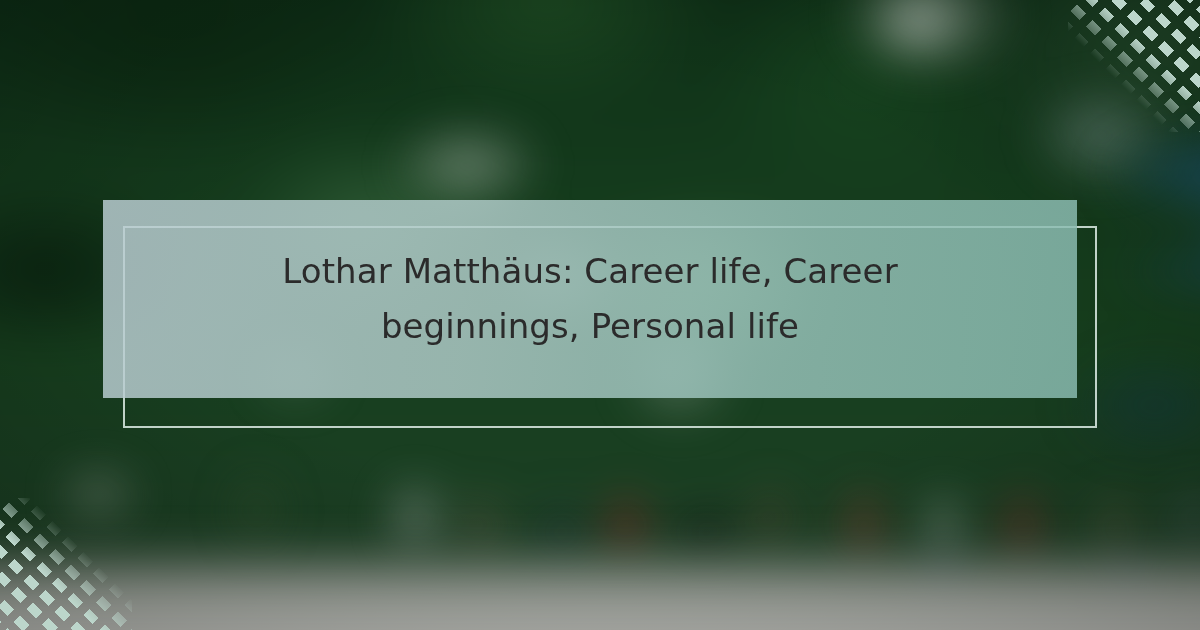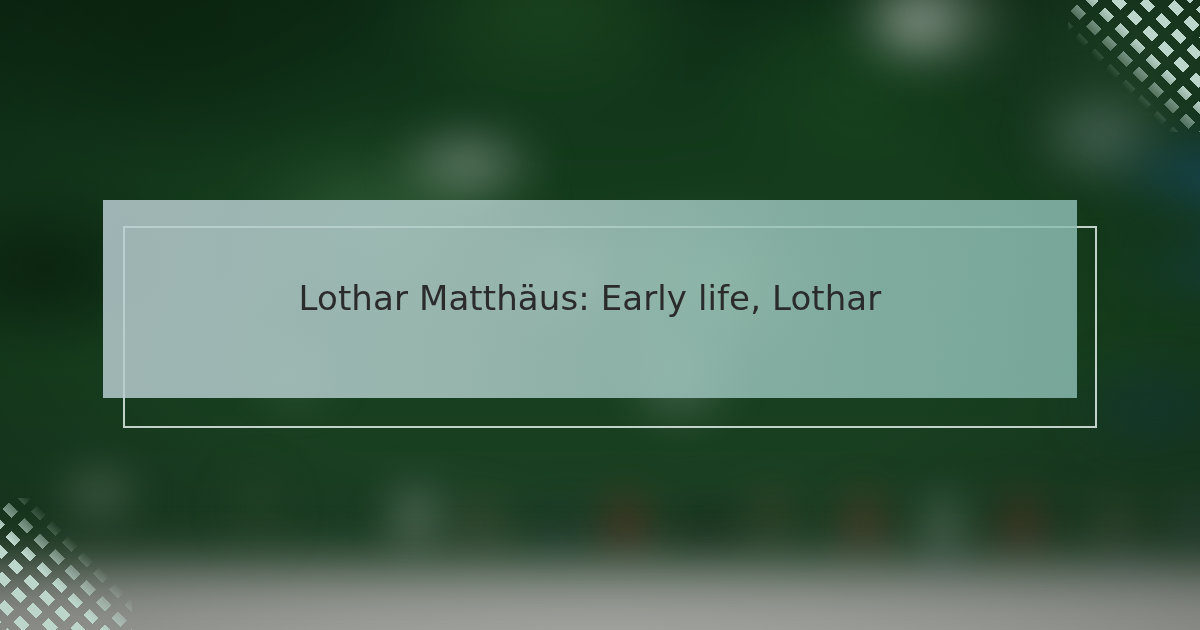--- a/index.html
+++ b/index.html
@@ -185,18 +185,19 @@
     <div class="dash-field"></div>
   </div>
   <div class="corner-deco corner-bl">
     <div class="dash-field"></div>
   </div>
 
   <div class="outline-frame"></div>
 
   <div class="title-card">
     <h1 class="title-text">
-      <span>Lothar Matthäus: Early life, Lothar</span>
+      <span>Lothar Matthäus: Career life, Career</span>
       <br>
+      <span>beginnings, Personal life</span>
     </h1>
   </div>
 
 </div>
 
 </body></html>

